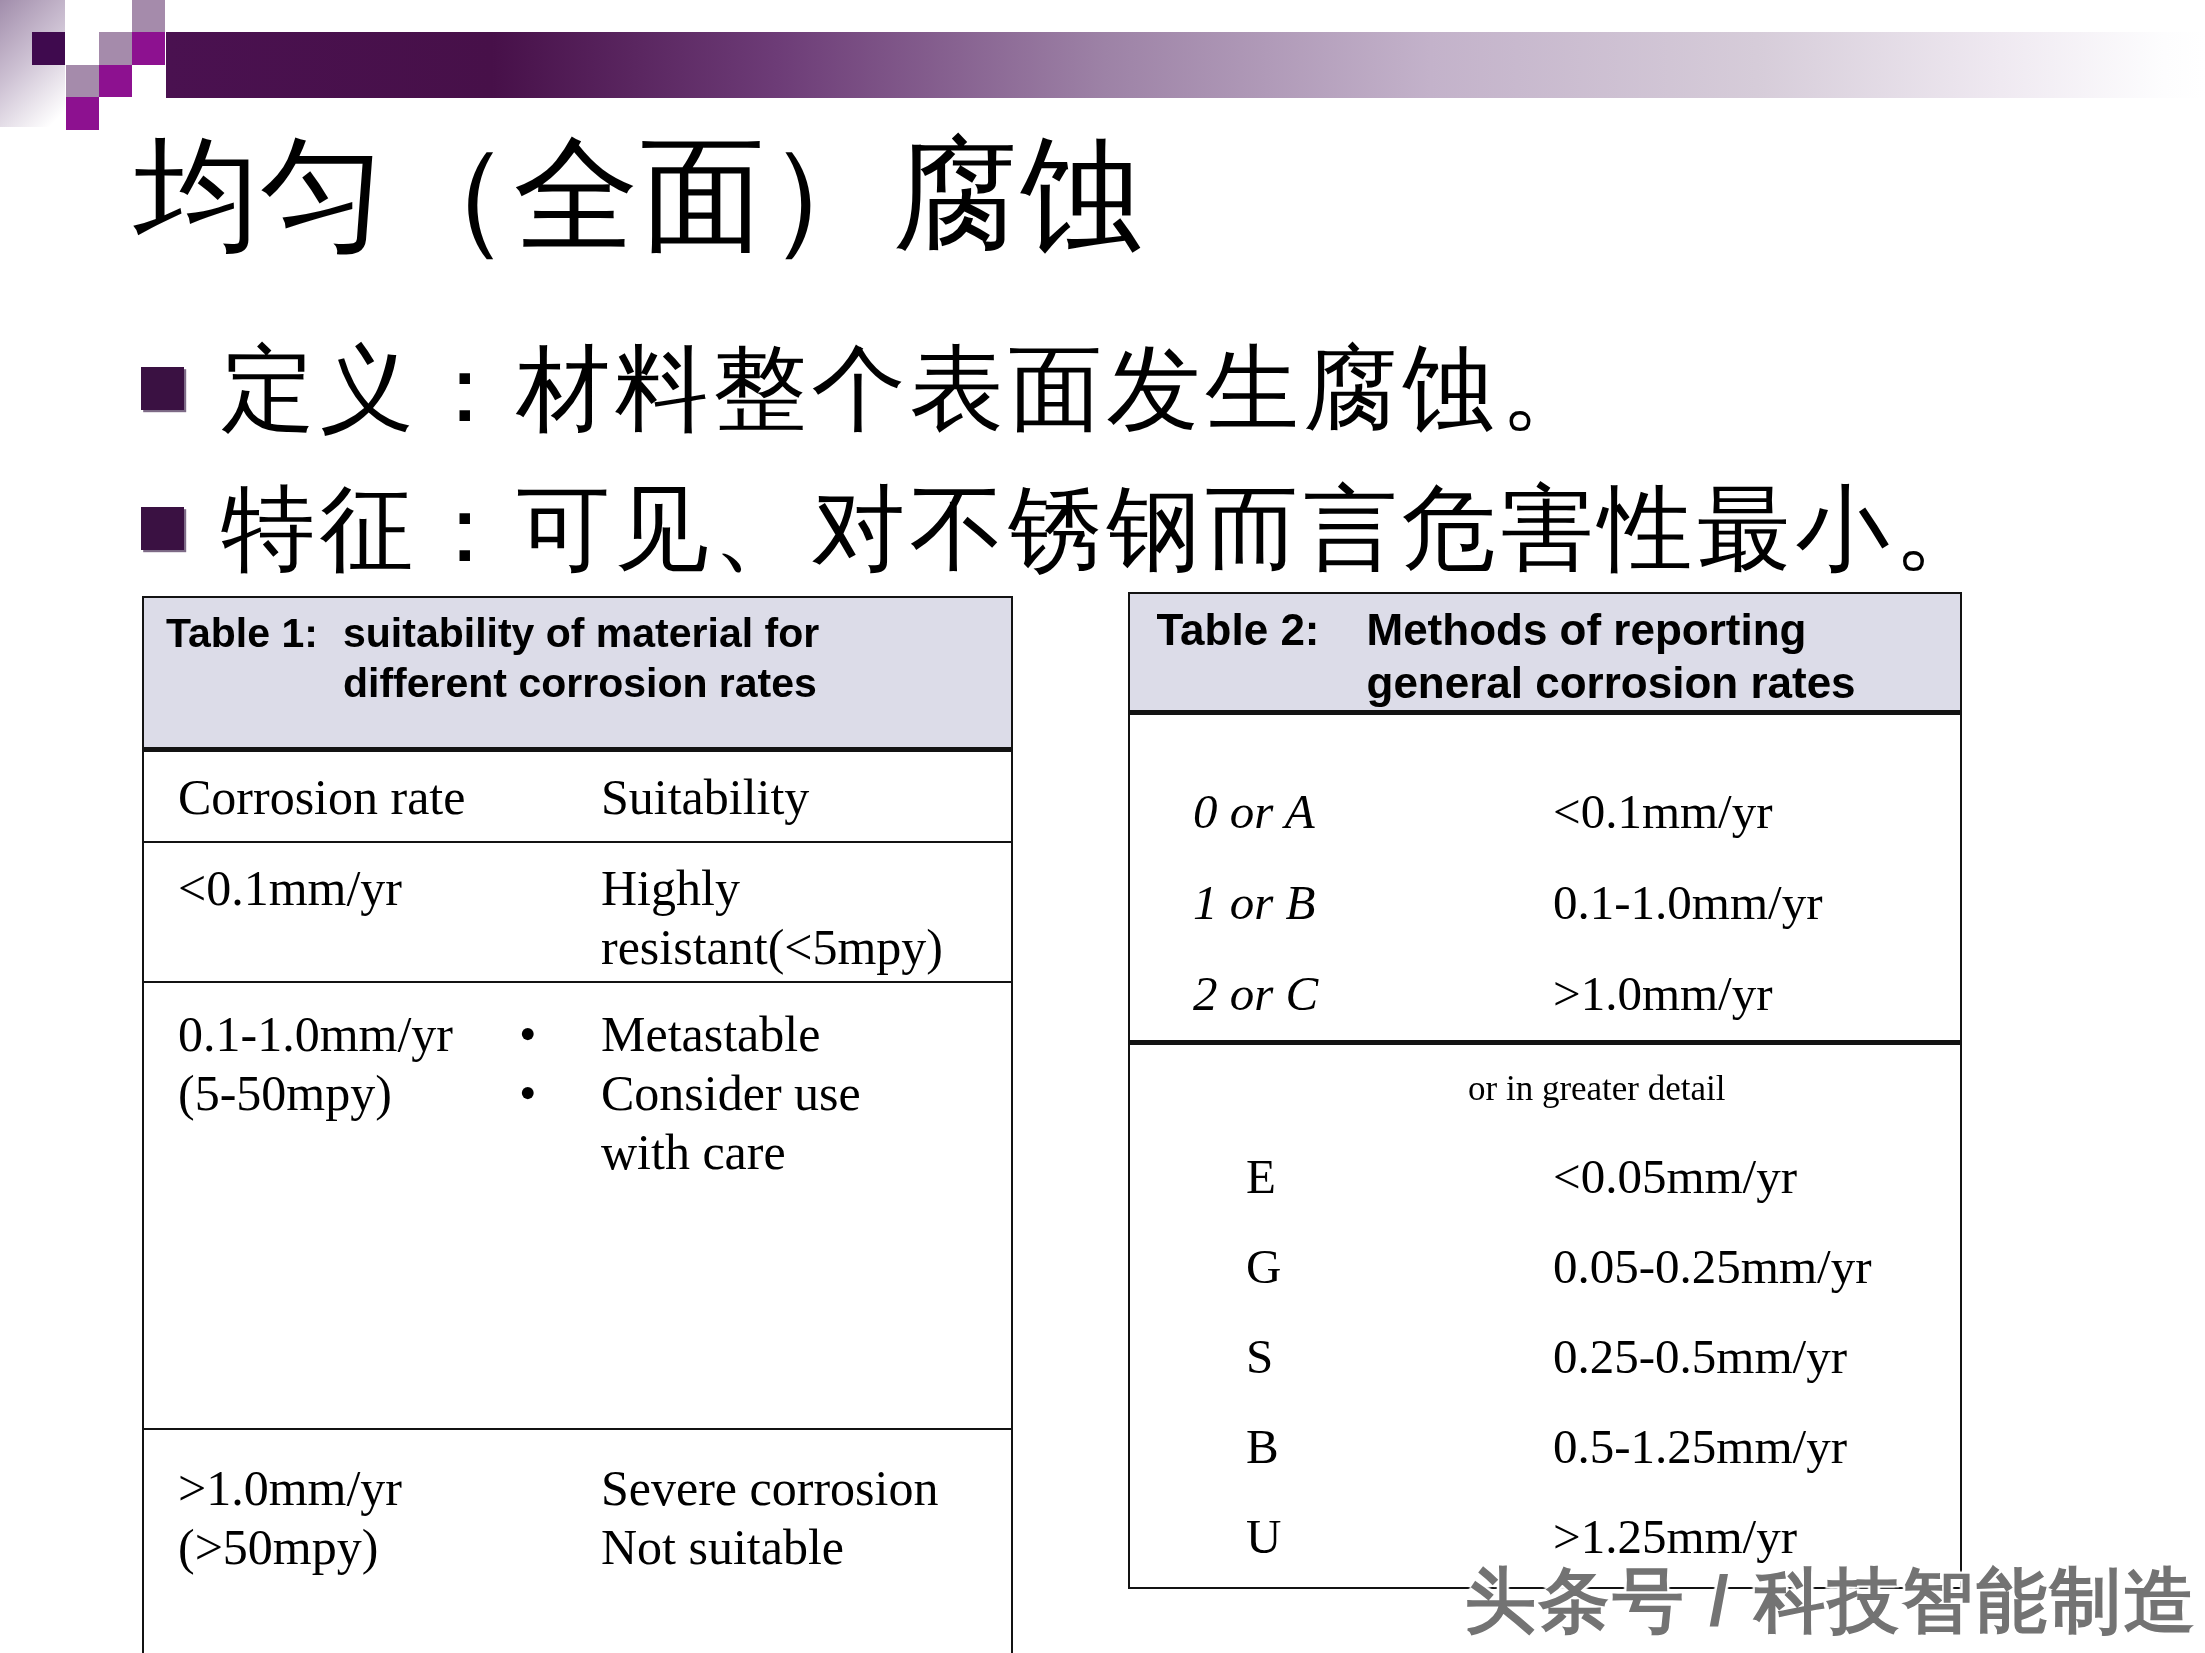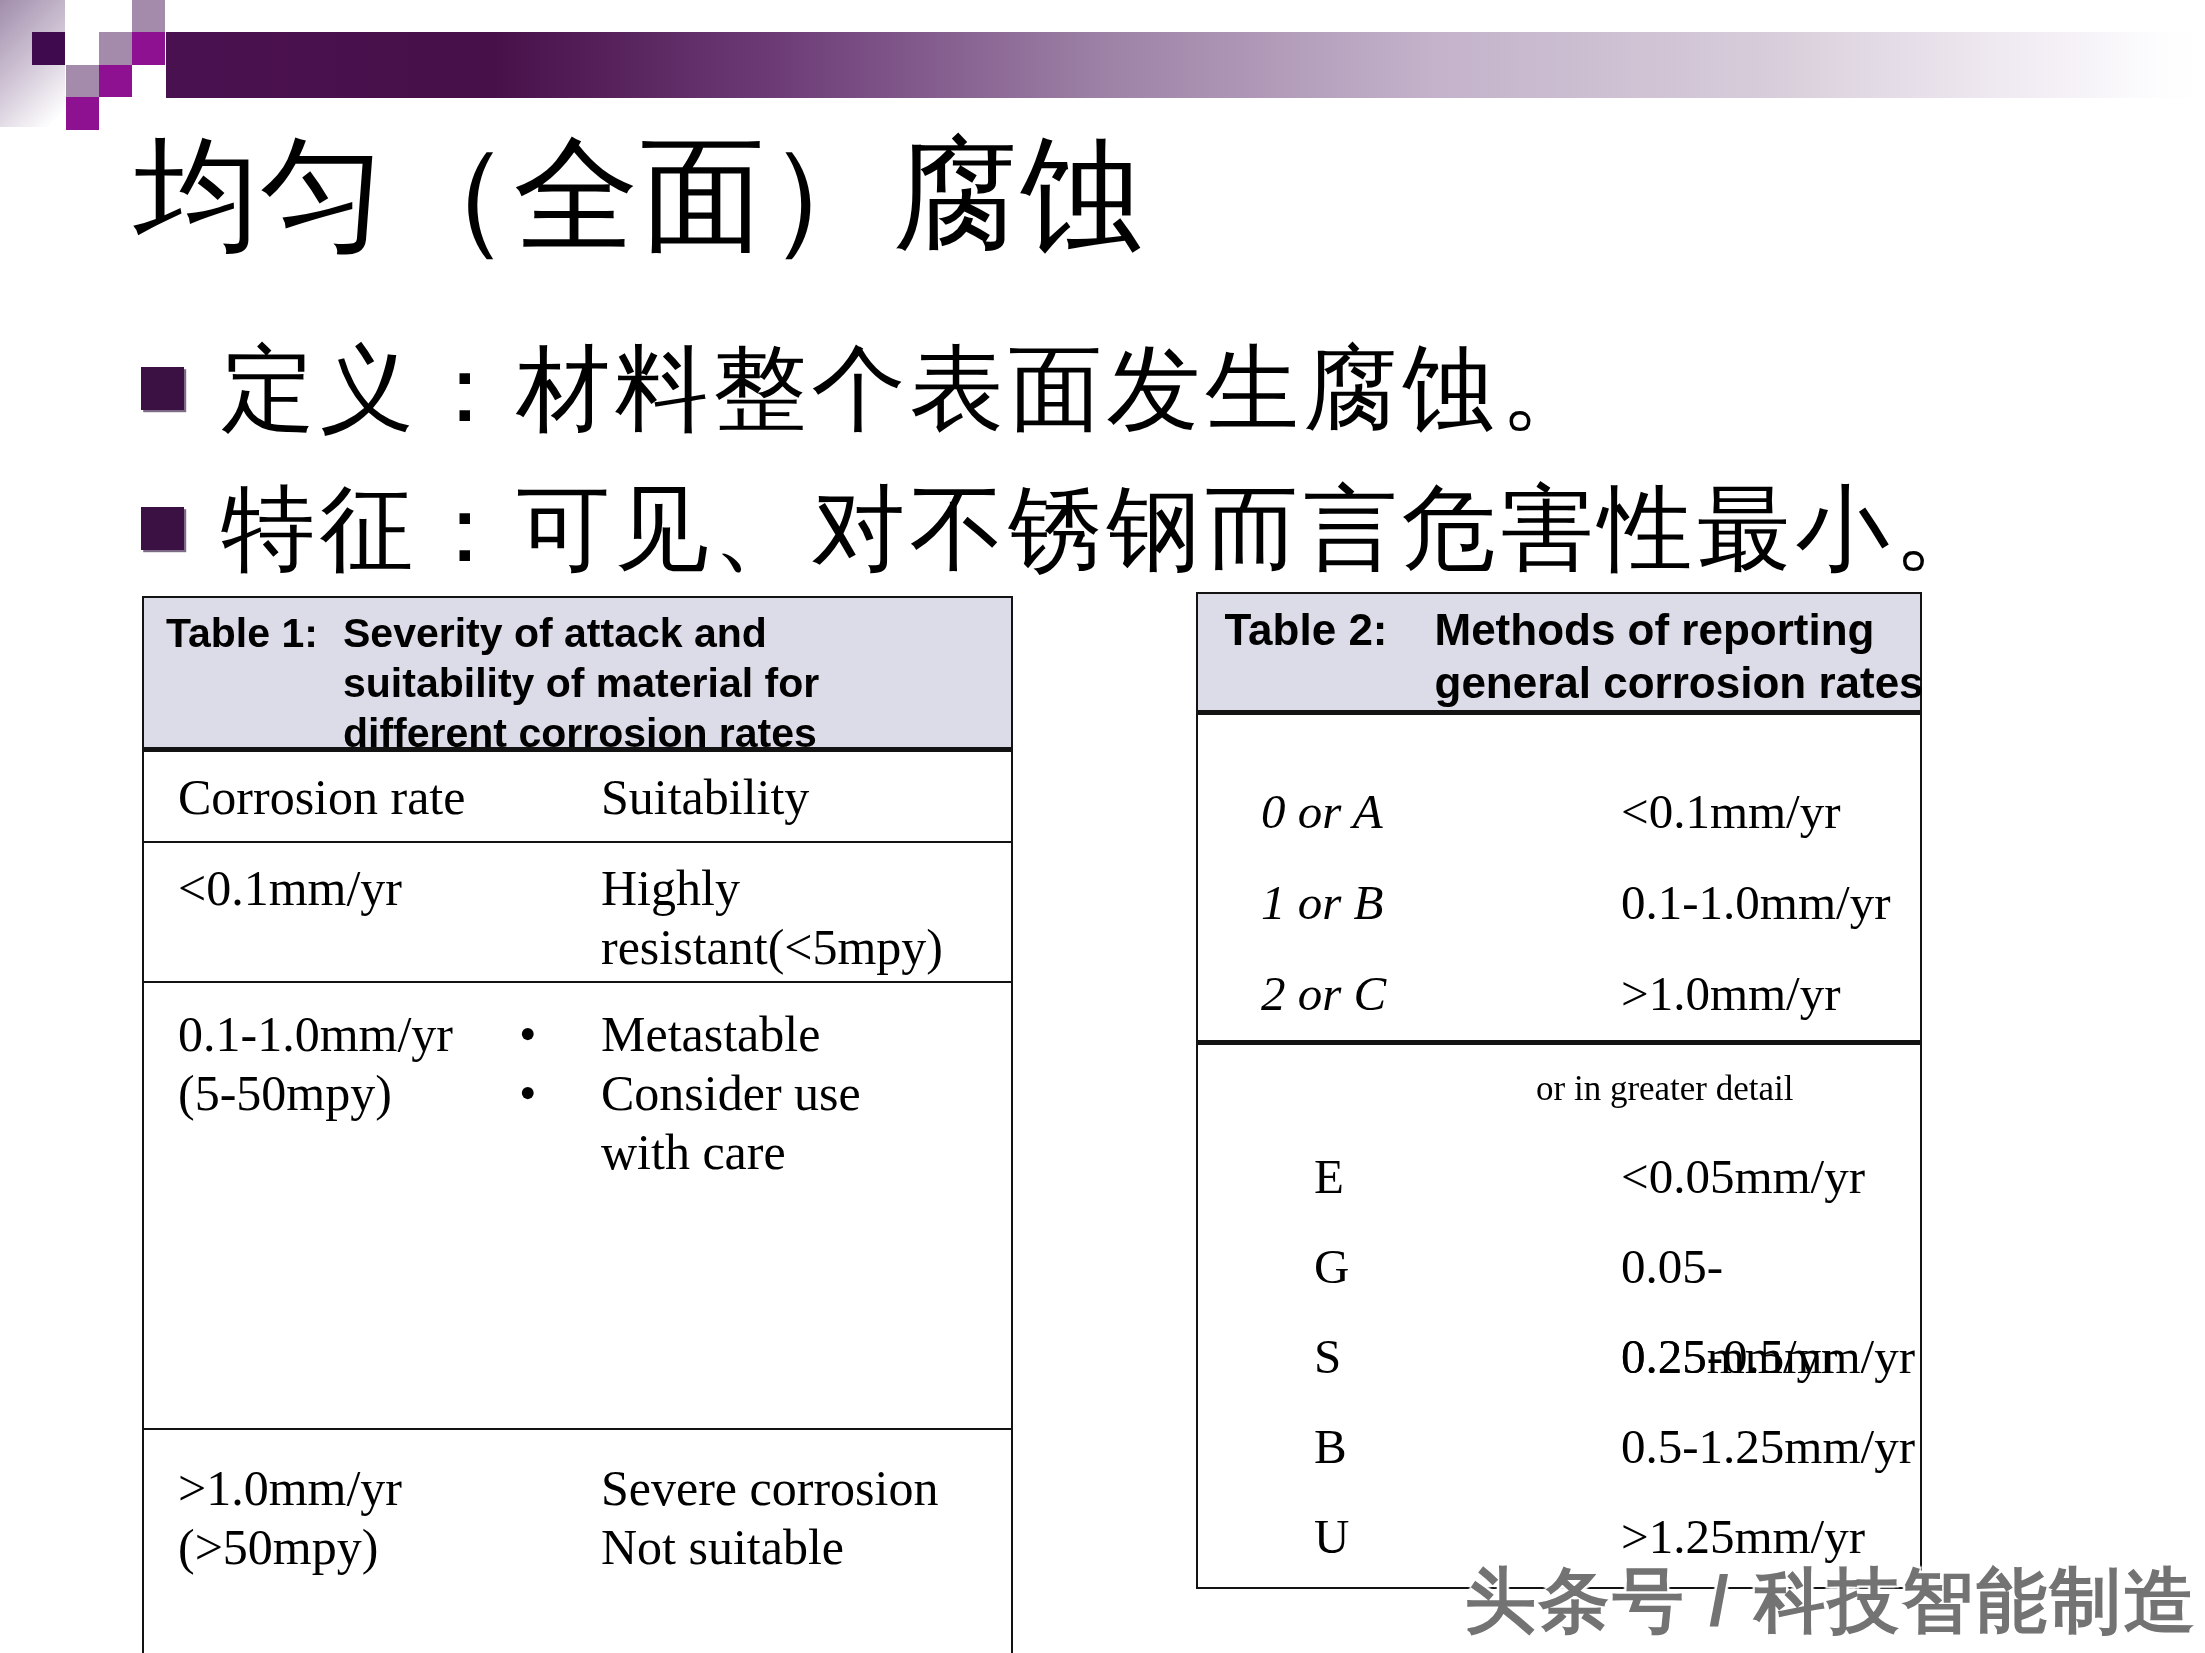--- a/index.html
+++ b/index.html
@@ -45,21 +45,21 @@
   .t1-row{display:grid;grid-template-columns:423px 1fr;border-bottom:2.9px solid #131313;
     font-size:50px;line-height:59px;padding-left:34px;box-sizing:border-box;}
   .t1-row.r1{height:140px;padding-top:16px;}
   .t1-row.r2{height:447px;padding-top:22px;}
   .t1-row.r3{height:160px;padding-top:29px;border-bottom:none;}
   .cell-lines div{white-space:nowrap;}
   .sl-item{position:relative;white-space:nowrap;}
   .sl-item.bulleted > div:first-child::before{
     content:"\2022";position:absolute;left:-82px;top:0;font-size:50px;}
   
-  .table2{left:1196px;top:592px;width:726px;height:997px;}
+  .table2{left:1128px;top:592px;width:834px;height:997px;}
   .table2 .tbl-head{height:121px;font-size:44px;line-height:53px;padding:8.8px 7.4px 0 26.5px;}
   .table2 .lbl{width:210px;}
   .t2-sec1{height:325px;padding-top:51px;box-sizing:border-box;}
   .t2-srow{height:91px;line-height:91px;display:grid;grid-template-columns:423px 1fr;
     font-size:49px;}
   .t2-srow .code{padding-left:63px;font-style:italic;}
   .t2-sep{height:0;border-top:5.1px solid #131313;}
   .t2-detail-head{height:87px;line-height:87px;font-size:35px;padding-left:338px;
     box-sizing:border-box;white-space:nowrap;}
   .t2-drow{height:90px;line-height:90px;display:grid;grid-template-columns:423px 1fr;
@@ -92,21 +92,20 @@
 </div>
 <div class="bullet-row second">
   <span class="bullet-sq"></span>
   <span class="bullet-text">特征：可见、对不锈钢而言危害性最小。</span>
 </div>
 
 <div class="tbl table1">
   <div class="tbl-head">
     <div class="lbl">Table 1:</div>
     <div class="cell-lines">
-      <div>Severity of attack and</div>
       <div>suitability of material for</div>
       <div>different corrosion rates</div>
     </div>
   </div>
 
   <div class="t1-colhead">
     <div>Corrosion rate</div>
     <div>Suitability</div>
   </div>
 

